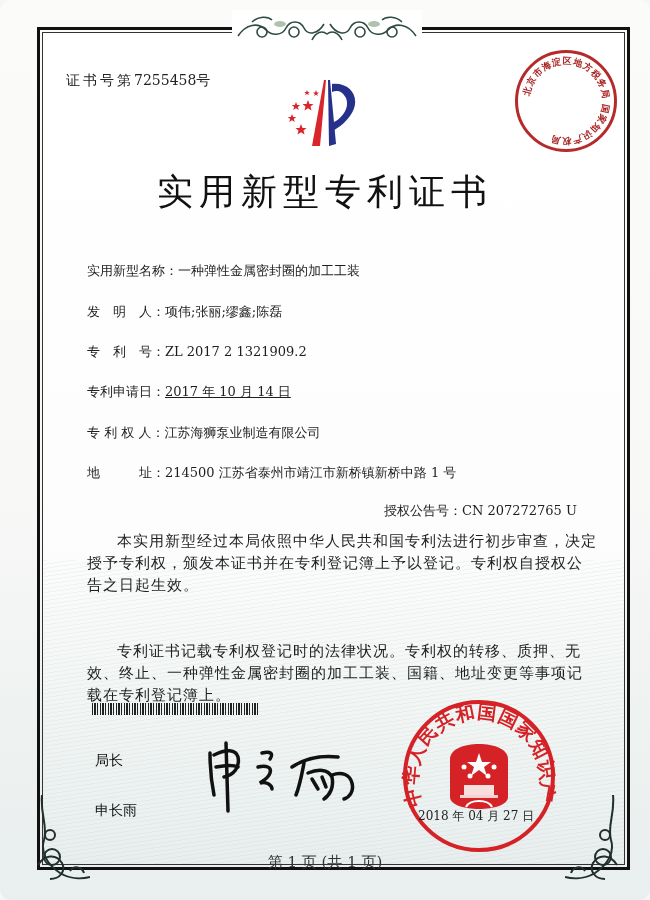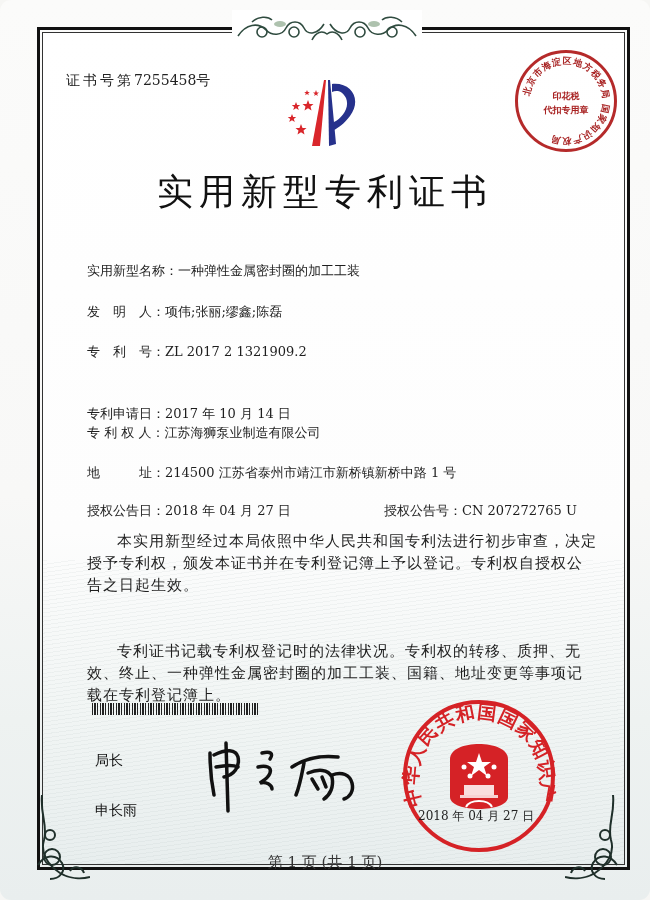--- a/index.html
+++ b/index.html
@@ -160,24 +160,20 @@
 
   <div class="tax-stamp">
     <svg class="ring" viewBox="0 0 96 96">
       <defs>
         <path id="taxArc" d="M48 48 m -37 0 a 37 37 0 1 1 74 0 a 37 37 0 1 1 -74 0"></path>
       </defs>
       <text font-size="9" fill="#a82222" font-weight="bold" font-family="DejaVu Serif, serif" letter-spacing="1">
         <textPath href="#taxArc" startOffset="2%">北京市海淀区地方税务局 国家知识产权局</textPath>
       </text>
     </svg>
-    <div class="center">
-      <div>印花税</div>
-      <div>代扣专用章</div>
-    </div>
   </div>
 
   <svg class="logo" viewBox="0 0 80 70">
     <polygon points="44,2 46,2 40,68 32,68" fill="#d9262b"></polygon>
     <polygon points="48,2 50,2 56,66 49,68" fill="#26318c"></polygon>
     <path d="M52 6 C72 4, 82 22, 70 38 C64 46, 58 50, 54 52 L54 44 C62 40, 70 30, 66 20 C62 12, 56 12, 52 14 Z" fill="#26318c"></path>
     <polygon points="30,10 31.5,14 35,14 32,16.5 33,20 30,18 27,20 28,16.5 25,14 28.5,14" fill="#d9262b" transform="scale(0.6) translate(30,10)"></polygon>
     <g fill="#d9262b">
       <path d="M28 20 l1.5 4 4 0 -3 2.5 1 4 -3.5 -2.3 -3.5 2.3 1 -4 -3 -2.5 4 0z" transform="translate(0,2) scale(1)"></path>
       <path d="M16 24 l1.2 3 3 0 -2.4 2 1 3 -2.8 -1.8 -2.8 1.8 1 -3 -2.4 -2 3 0z"></path>
@@ -191,31 +187,28 @@
 
   <div class="field" style="top:303px;">
     <span class="lbl">发　明　人：</span><span class="val">项伟;张丽;缪鑫;陈磊</span>
   </div>
   <div class="field" style="top:262px;">
     <span class="lbl">实用新型名称：</span><span class="val">一种弹性金属密封圈的加工工装</span>
   </div>
   <div class="field" style="top:343px;">
     <span class="lbl">专　利　号：</span><span class="val">ZL 2017 2 1321909.2</span>
   </div>
-  <div class="field" style="top:405px;">
+  <div class="field" style="top:383px;text-decoration:underline;">
     <span class="lbl">专利申请日：</span><span class="val">2017 年 10 月 14 日</span>
   </div>
   <div class="field" style="top:424px;">
     <span class="lbl">专 利 权 人：</span><span class="val">江苏海狮泵业制造有限公司</span>
   </div>
   <div class="field" style="top:464px;">
     <span class="lbl">地　　　址：</span><span class="val">214500 江苏省泰州市靖江市新桥镇新桥中路 1 号</span>
-  </div>
-  <div class="field" style="top:502px;">
-    <span class="lbl">授权公告日：</span><span class="val">2018 年 04 月 27 日</span>
   </div>
   <div class="field" style="top:502px; left:384px;">
     <span class="lbl">授权公告号：</span><span class="val">CN 207272765 U</span>
   </div>
 
   <div class="para" style="top:530px;">本实用新型经过本局依照中华人民共和国专利法进行初步审查，决定授予专利权，颁发本证书并在专利登记簿上予以登记。专利权自授权公告之日起生效。</div>
   <div class="para" style="top:640px;">专利证书记载专利权登记时的法律状况。专利权的转移、质押、无效、终止、一种弹性金属密封圈的加工工装、国籍、地址变更等事项记载在专利登记簿上。</div>
 
   <div class="barcode"></div>
 

